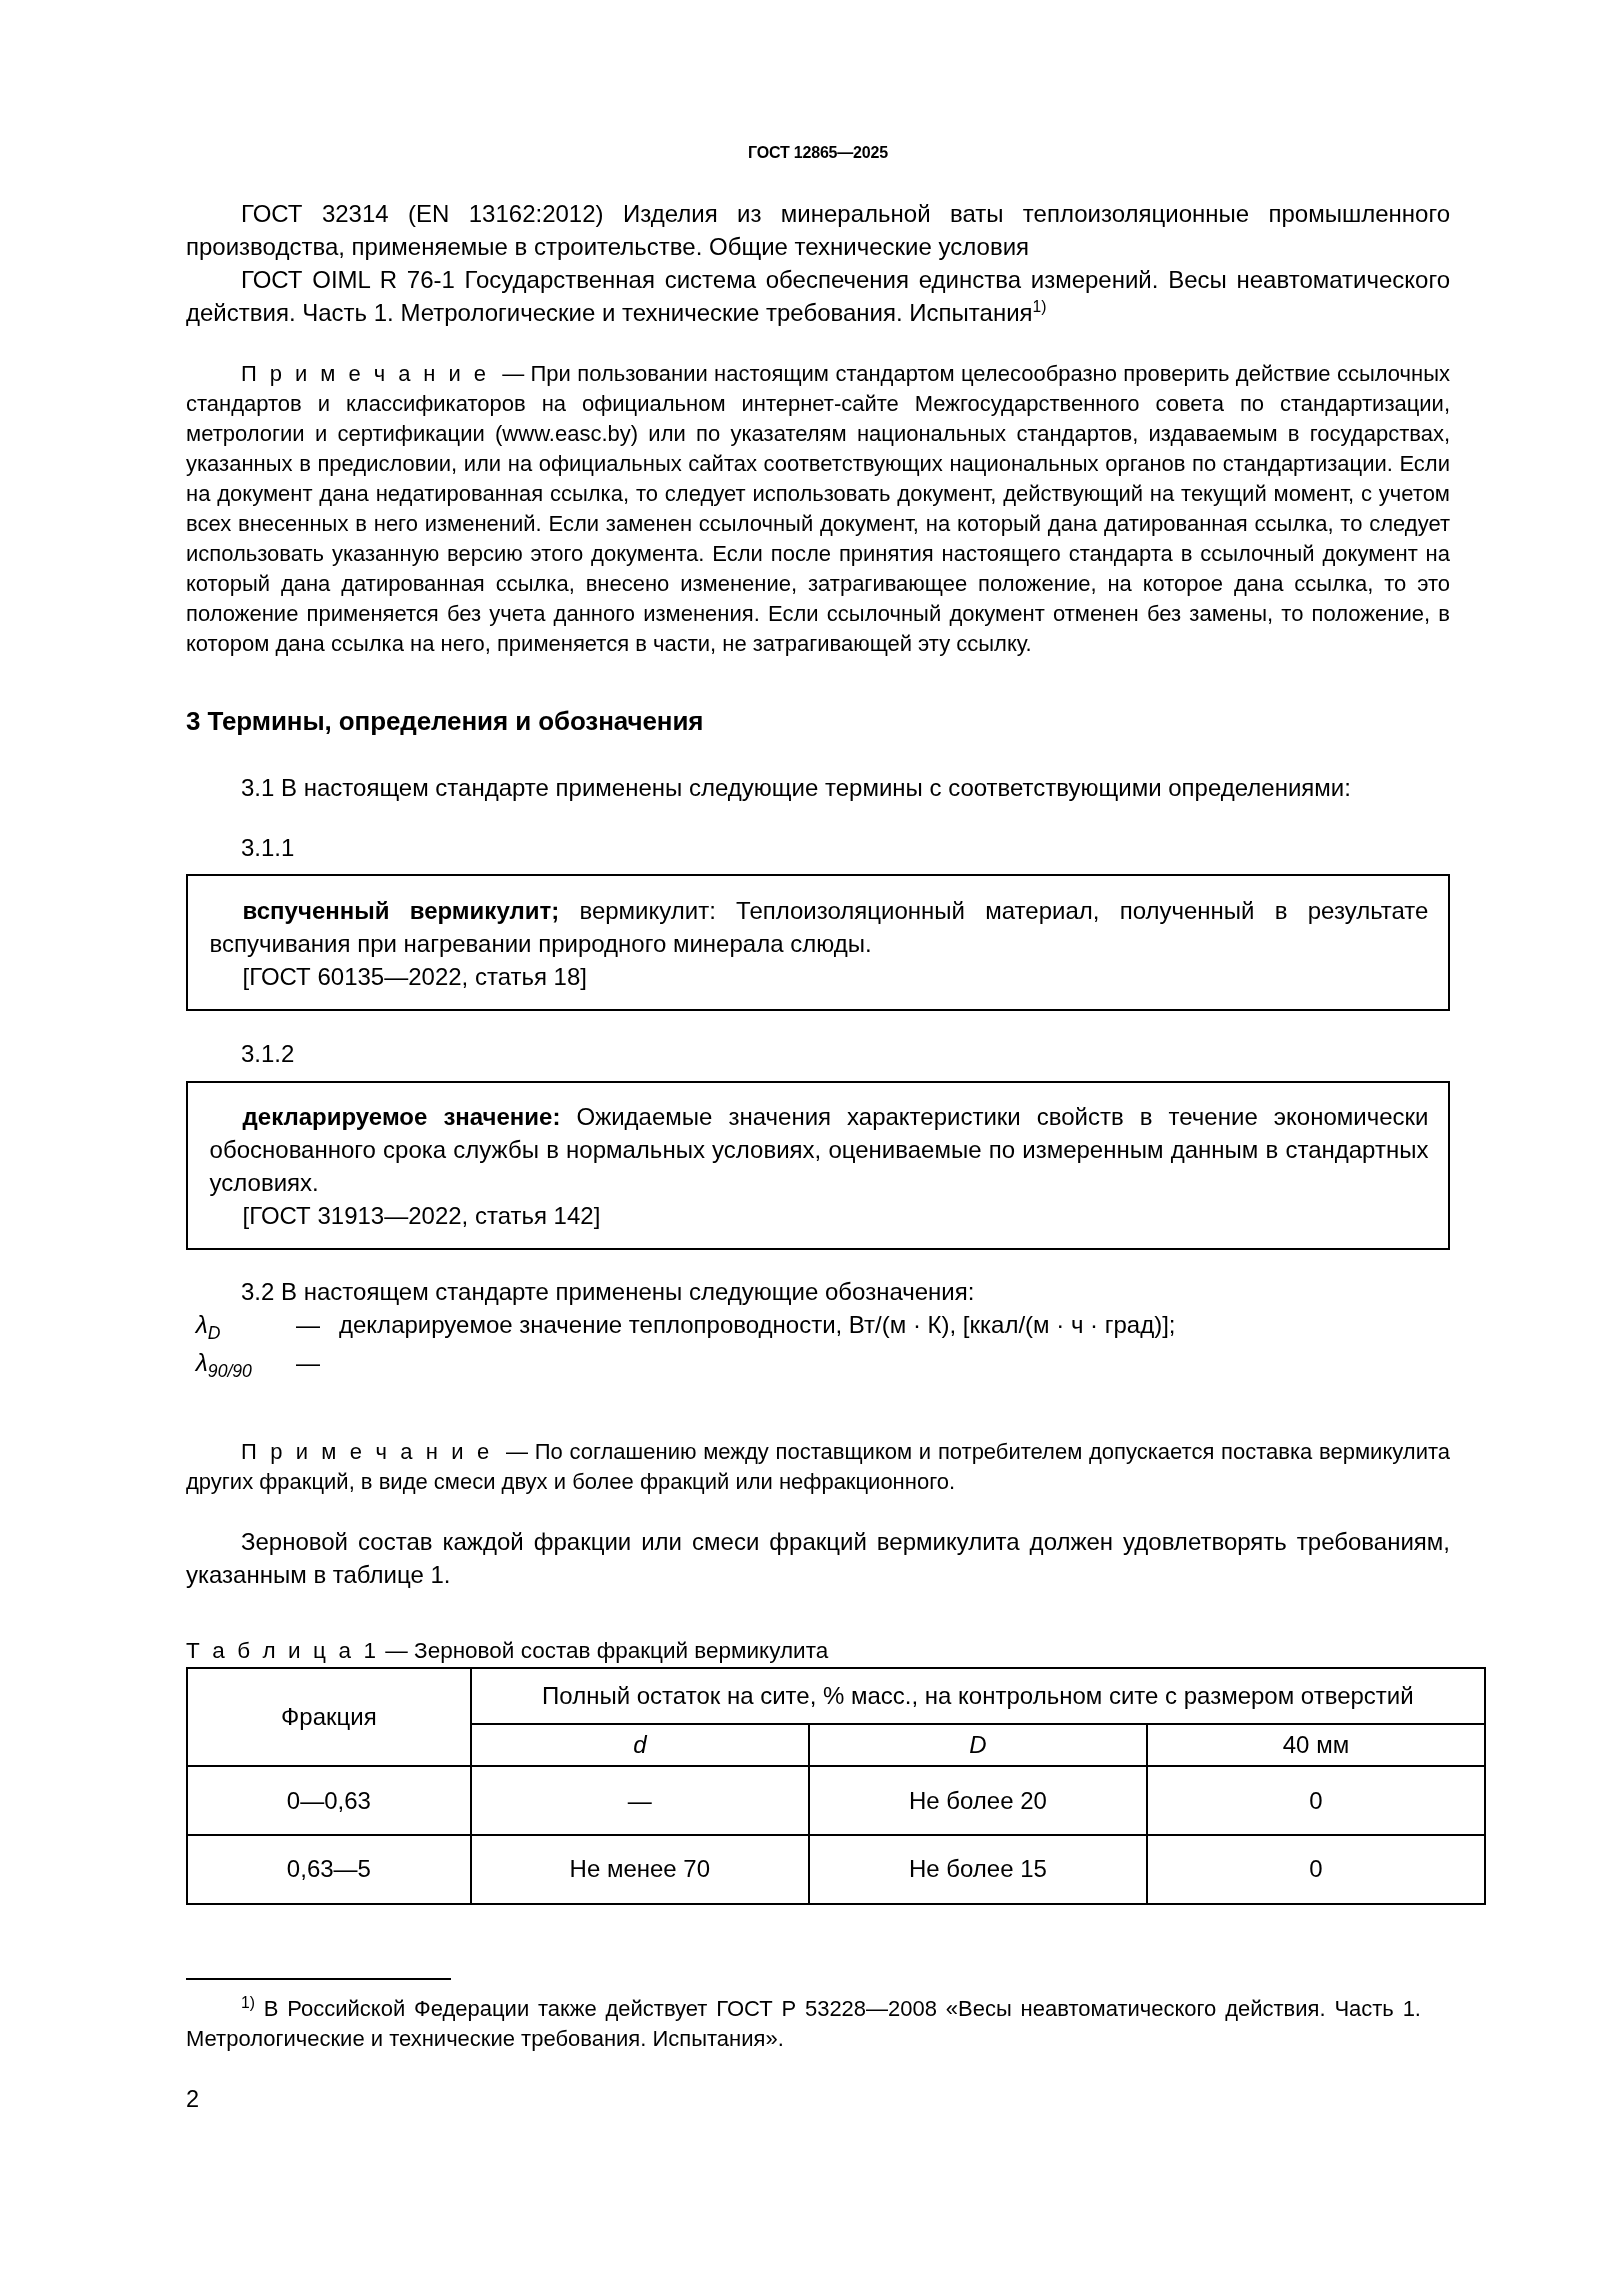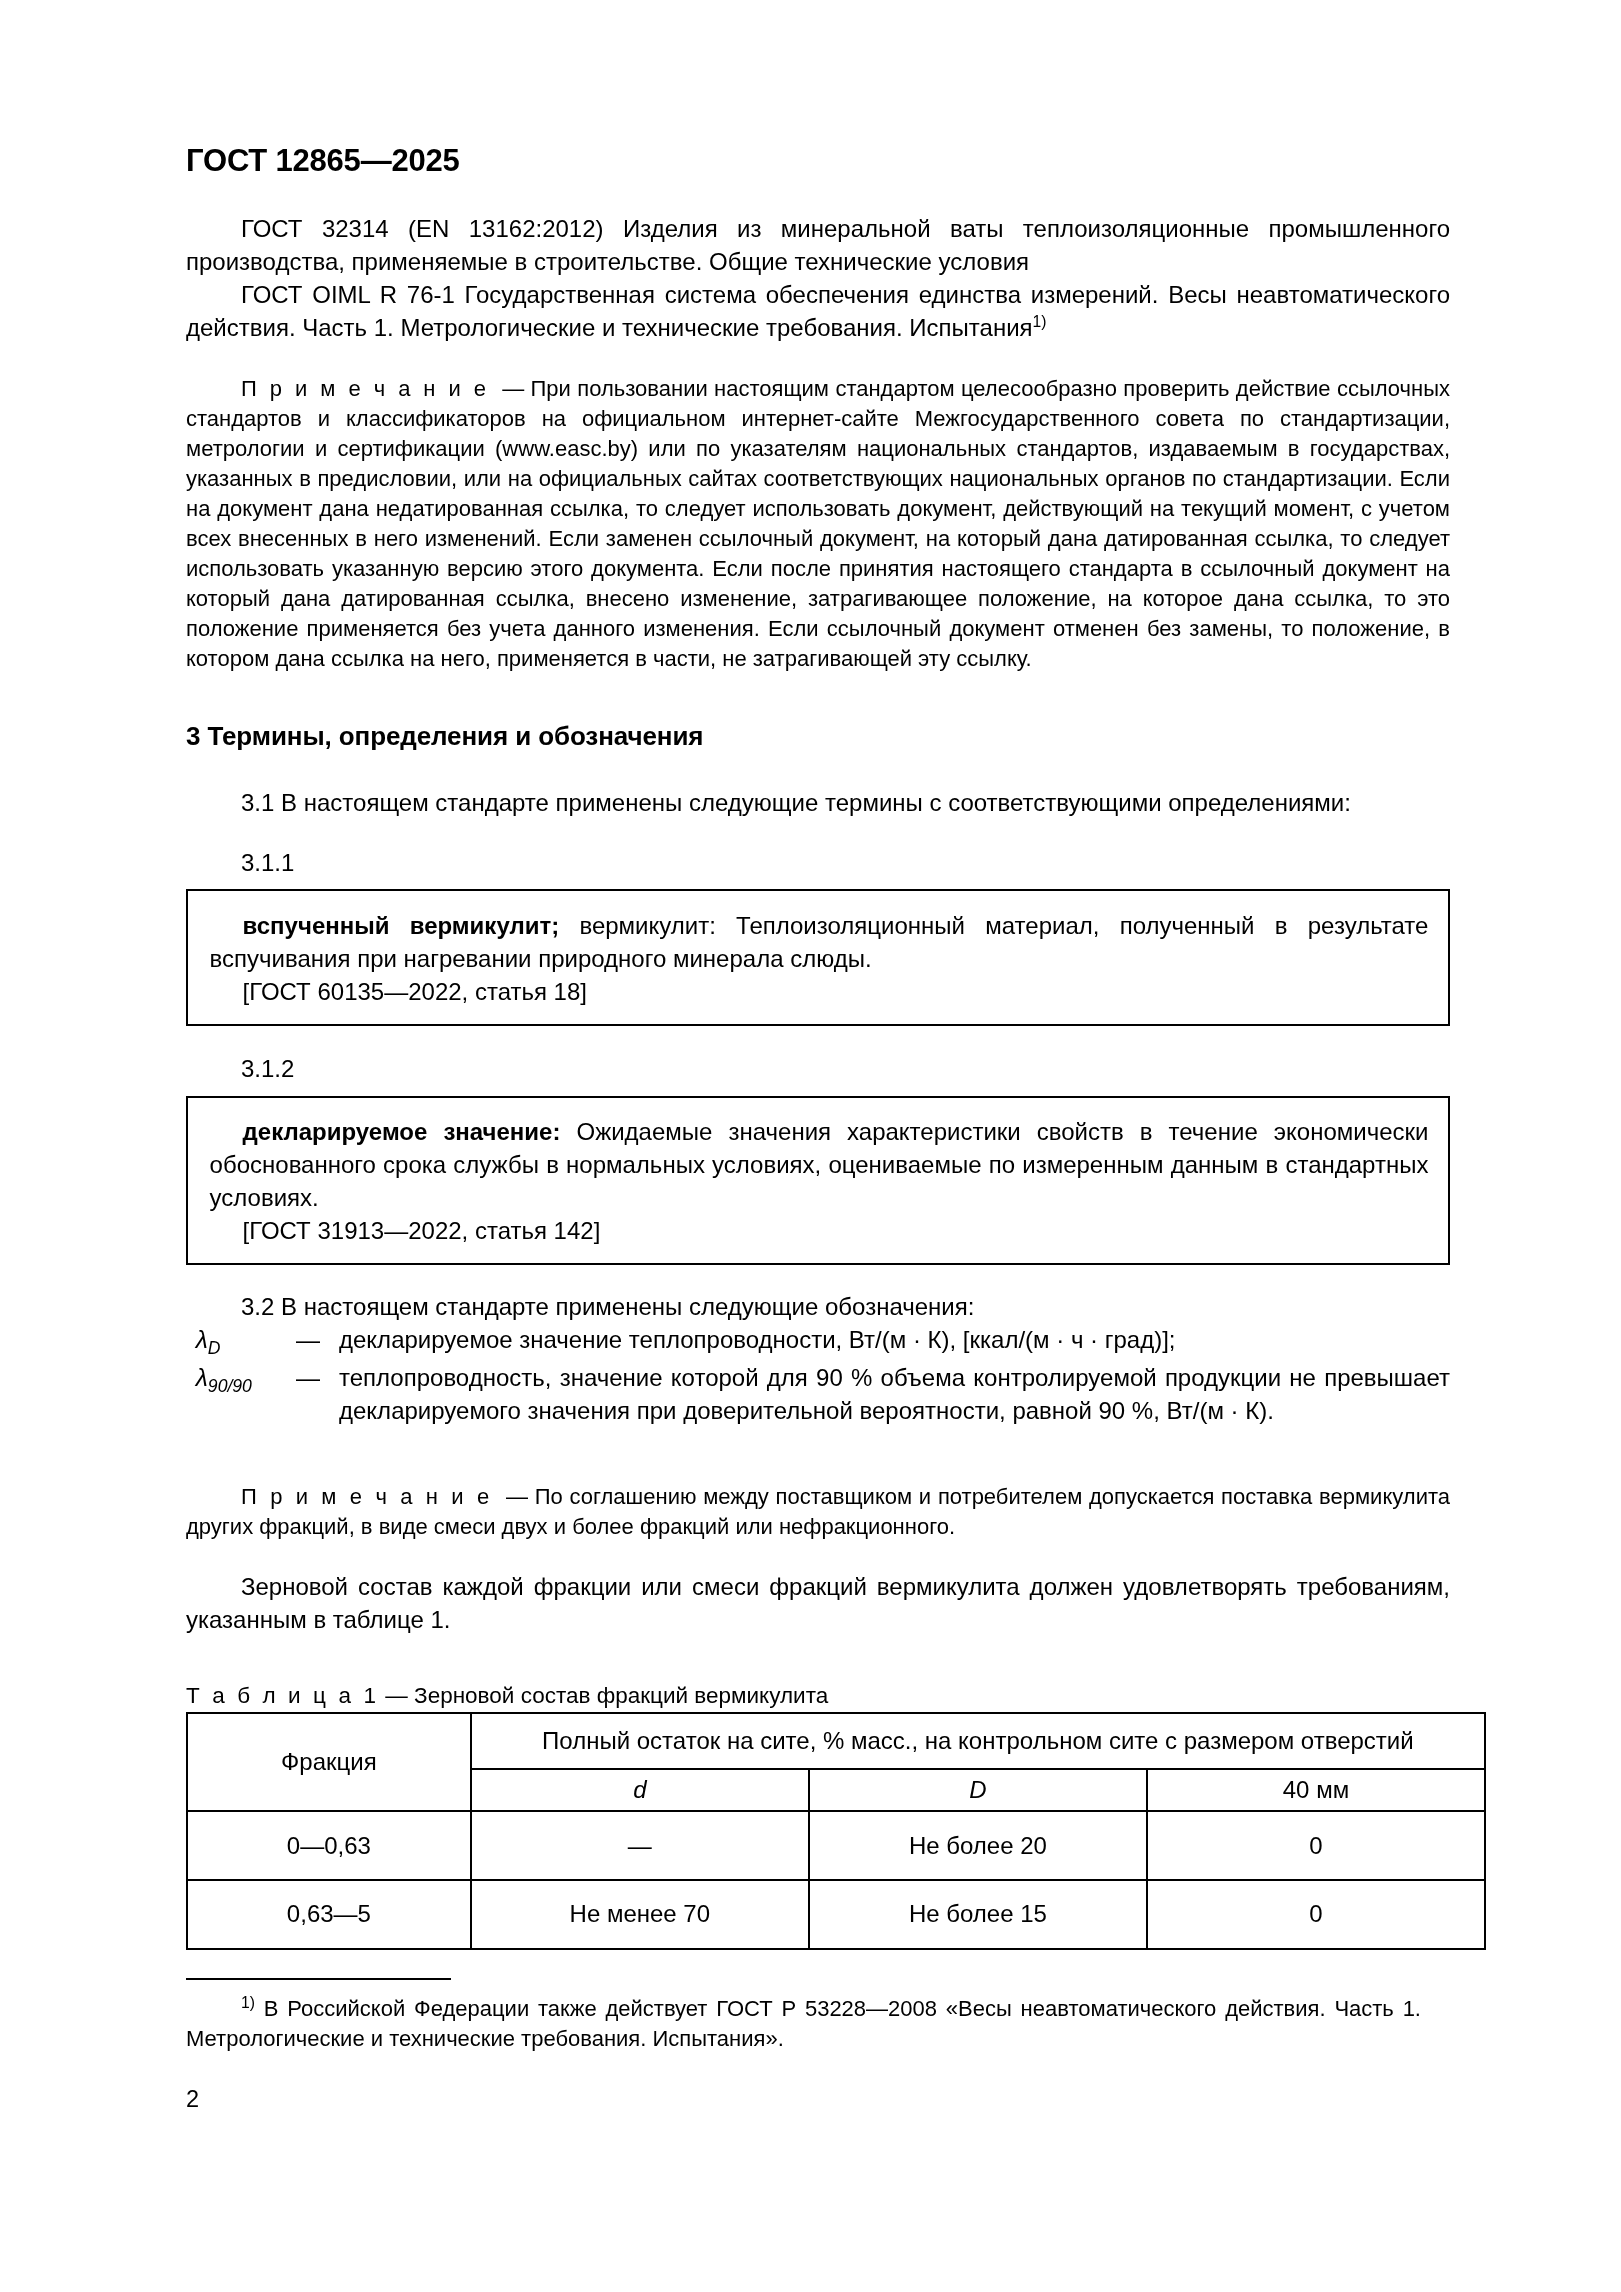--- a/index.html
+++ b/index.html
@@ -22,24 +22,25 @@
   .content {
     position: absolute;
     left: 186px;
     top: 0;
     width: 1264px;
   }
 
   
   .doc-header {
     margin-top: 145px;
-    font-size: 31px;
+    font-size: 16px;
     font-weight: bold;
     letter-spacing: -0.2px;
     line-height: 1;
+    text-align: center;
   }
 
   
   p {
     margin: 0;
     font-size: 24px;
     line-height: 33px;
     text-align: justify;
     text-justify: inter-word;
   }
@@ -228,21 +229,20 @@
 
       <div class="sym-row">
         <div class="sym-key"><span class="lam">λ</span><sub>D</sub></div>
         <div class="sym-dash">—</div>
         <div class="sym-def">декларируемое значение теплопроводности, Вт/(м · К), [ккал/(м · ч · град)];</div>
       </div>
 
       <div class="sym-row">
         <div class="sym-key"><span class="lam">λ</span><sub>90/90</sub></div>
         <div class="sym-dash">—</div>
-        <div class="sym-def">теплопроводность, значение которой для 90 % объема контролируемой продукции не превышает декларируемого значения при доверительной вероятности, равной 90 %, Вт/(м · К).</div>
       </div>
     </div>
 
     <div class="sec4-wrap">
 
 
       <p class="note-p"><span class="spaced">П р и м е ч а н и е</span>&nbsp;&nbsp;<span>—</span> <span>По соглашению между поставщиком и потребителем допускается поставка вермикулита других фракций, в виде смеси двух и более фракций или нефракционного.</span></p>
 
       <p class="indent" style="margin-top:28px;">Зерновой состав каждой фракции или смеси фракций вермикулита должен удовлетворять требованиям, указанным в таблице 1.</p>
     </div>

